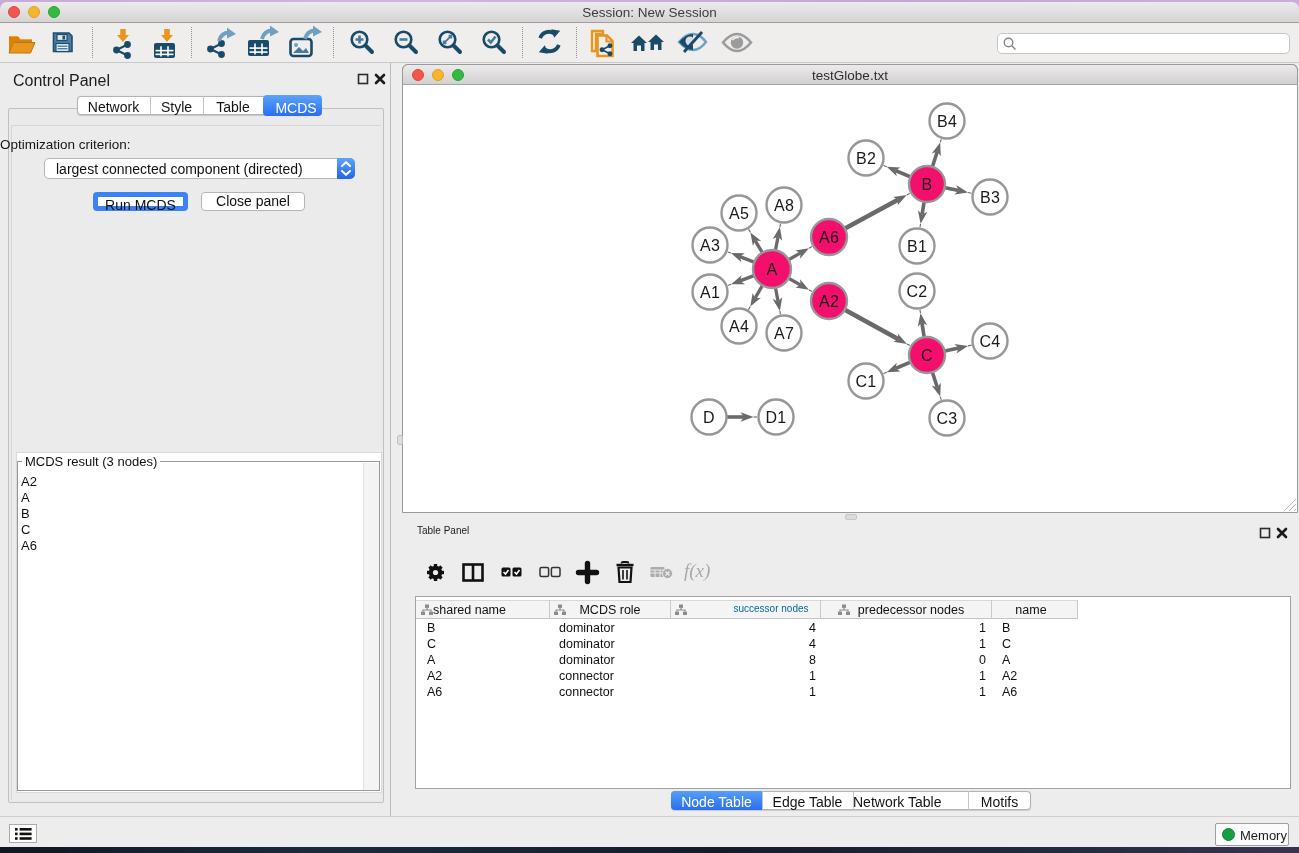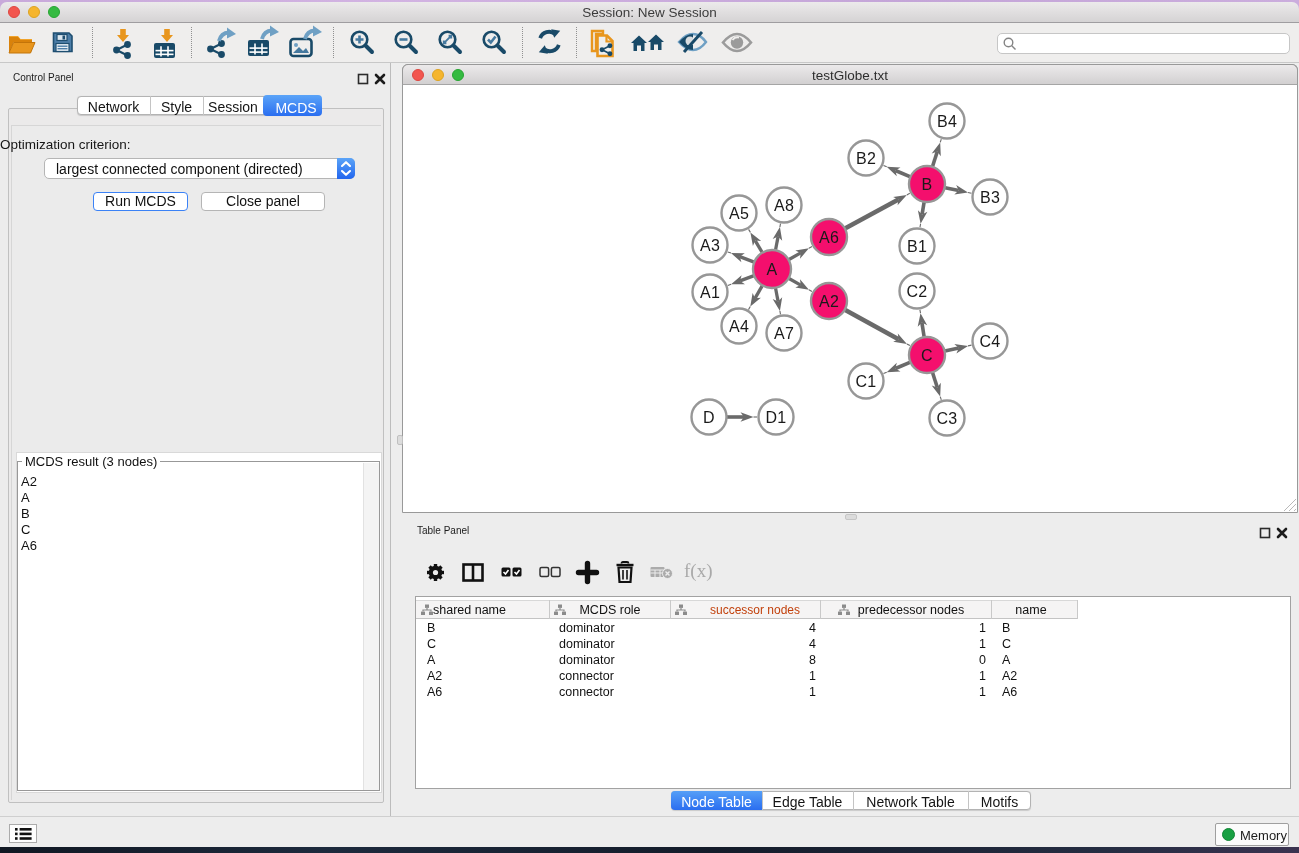--- a/index.html
+++ b/index.html
@@ -153,52 +153,52 @@
 <circle cx="15" cy="10.5" r="6.2" fill="#9b9b9b"></circle>
 <path d="M10.5 8 Q13 4.5 17 5.5" stroke="#efeeed" stroke-width="2" fill="none"></path>
 </svg>
 <div class="abs" style="left:997px;top:33px;width:293px;height:21px;background:#fff;border:1px solid #c6c6c6;border-radius:5px"></div>
 <svg class="abs" style="left:1003px;top:37px" width="14" height="14">
 <circle cx="5.5" cy="5.5" r="4.3" fill="none" stroke="#848484" stroke-width="1.4"></circle>
 <line x1="8.8" y1="8.8" x2="12.5" y2="12.5" stroke="#848484" stroke-width="1.4"></line>
   </svg>
 
 <div class="abs" style="left:0;top:63px;width:391px;height:753px;background:#ececec;border-right:1px solid #bcbcbc"></div>
-<div class="abs" style="left:13px;top:72px;font-size:10px;color:#1c1c1c">Control Panel</div>
+<div class="abs" style="left:13px;top:72px;font-size:16px;color:#1c1c1c">Control Panel</div>
 <svg class="abs" style="left:357px;top:73px" width="12" height="12">
     <rect x="1.5" y="1.5" width="9" height="9" fill="none" stroke="#2b2b2b" stroke-width="1.6"></rect>
   </svg>
 <svg class="abs" style="left:374px;top:73px" width="12" height="12">
     <path d="M2 2 L10 10 M10 2 L2 10" stroke="#1b1b1b" stroke-width="2.6" stroke-linecap="round"></path>
   </svg>
 
 <div class="abs" style="left:8px;top:108px;width:376px;height:695px;background:#ebeaea;border:1px solid #c0c0c0;border-radius:2px"></div>
 
 <div class="abs" style="left:77px;top:96px;width:244px;height:19px;background:#fff;border:1px solid #b3b3b3;border-radius:4px;box-shadow:0 0.5px 1px rgba(0,0,0,0.15)"></div>
 <div class="abs" style="left:150px;top:96px;width:1px;height:19px;background:#c4c4c4"></div>
 <div class="abs" style="left:203px;top:96px;width:1px;height:19px;background:#c4c4c4"></div>
 <div class="abs" style="left:263px;top:95px;width:59px;height:21px;background:linear-gradient(#5ba4f8,#2a6ef0);border-radius:4px"></div>
 <div class="abs" style="left:77px;top:99px;width:73px;text-align:center;font-size:14px;color:#141414">Network</div>
 <div class="abs" style="left:150px;top:99px;width:53px;text-align:center;font-size:14px;color:#141414">Style</div>
-<div class="abs" style="left:203px;top:99px;width:60px;text-align:center;font-size:14px;color:#141414">Session</div>
+<div class="abs" style="left:203px;top:99px;width:60px;text-align:center;font-size:14px;color:#141414">Table</div>
 <div class="abs" style="left:263px;top:99.5px;width:66px;text-align:center;font-size:14px;color:#fff">MCDS</div>
 
 <div class="abs" style="left:11px;top:125px;width:370px;height:675px;background:#ebebeb;border-top:1px solid #d6d6d6;border-left:1px solid #d6d6d6"></div>
 <div class="abs" style="left:0;top:137px;width:399px;font-size:13.5px;color:#161616">Optimization criterion:</div>
 
 <div class="abs" style="left:44px;top:158px;width:311px;height:21px;background:#fff;border:1px solid #b5b5b5;border-radius:5px"></div>
 <div class="abs" style="left:337px;top:158px;width:18px;height:21px;background:linear-gradient(#5ba4f8,#2165ee);border-radius:0 5px 5px 0"></div>
 <svg class="abs" style="left:339px;top:160px" width="14" height="17">
 <path d="M3 6 L7 2.2 L11 6" stroke="#fff" stroke-width="2.1" fill="none" stroke-linecap="round" stroke-linejoin="round"></path>
 <path d="M3 11 L7 14.8 L11 11" stroke="#fff" stroke-width="2.1" fill="none" stroke-linecap="round" stroke-linejoin="round"></path>
   </svg>
 <div class="abs" style="left:56px;top:161px;font-size:14px;color:#111">largest connected component (directed)</div>
 
-<div class="abs" style="left:93px;top:192px;width:95px;height:19px;background:#fff;border:1px solid #3b82f6;border-radius:4px;text-align:center;font-size:14px;color:#111;line-height:17px">Run MCDS</div>
-<div class="abs" style="left:201px;top:192px;width:124px;height:19px;background:#fff;border:1px solid #b5b5b5;border-radius:4px;text-align:center;font-size:14px;color:#111;line-height:17px">Close panel</div>
+<div class="abs" style="left:93px;top:192px;width:95px;height:19px;background:#fff;border:5px solid #3b82f6;border-radius:4px;text-align:center;font-size:14px;color:#111;line-height:17px">Run MCDS</div>
+<div class="abs" style="left:201px;top:192px;width:104px;height:19px;background:#fff;border:1px solid #b5b5b5;border-radius:4px;text-align:center;font-size:14px;color:#111;line-height:17px">Close panel</div>
 
 <div class="abs" style="left:16px;top:452px;width:366px;height:341px;background:#fff;border:1px solid #d9d9d9"></div>
 <div class="abs" style="left:17px;top:461px;width:363px;height:330px;border:1px solid #989898"></div>
 <div class="abs" style="left:22px;top:454px;background:#fff;padding:0 3px;font-size:13px;color:#111">MCDS result (3 nodes)</div>
 
 <div class="abs" style="left:363px;top:463px;width:16px;height:327px;background:#f4f4f4;border-left:1px solid #e2e2e2"></div>
 <div class="abs" style="left:21px;top:474px;font-size:13px;line-height:16px;color:#111">A2<br>A<br>B<br>C<br>A6</div>
 
 <div class="abs" style="left:402px;top:64px;width:896px;height:449px;background:#fff;border:1px solid #999;border-radius:6px 6px 0 0"></div>
 <div class="abs" style="left:402px;top:64px;width:896px;height:21px;background:linear-gradient(#eceaeb,#d2d0d1);border:1px solid #999;border-bottom:1px solid #a5a5a5;border-radius:6px 6px 0 0"></div>
@@ -363,21 +363,21 @@
   </svg>
 <svg class="abs" style="left:650px;top:566px" width="23" height="13">
 <rect x="0.5" y="1" width="14" height="10" rx="1" fill="#ababab"></rect>
 <line x1="0.5" y1="4" x2="14.5" y2="4" stroke="#ededed" stroke-width="1"></line>
 <line x1="0.5" y1="7" x2="14.5" y2="7" stroke="#ededed" stroke-width="1"></line>
 <line x1="5" y1="4" x2="5" y2="11" stroke="#ededed" stroke-width="1"></line>
 <line x1="10" y1="4" x2="10" y2="11" stroke="#ededed" stroke-width="1"></line>
 <circle cx="17.5" cy="7.5" r="5" fill="#ababab" stroke="#ededed" stroke-width="1"></circle>
 <path d="M15.5 5.5 L19.5 9.5 M19.5 5.5 L15.5 9.5" stroke="#ededed" stroke-width="1.4"></path>
   </svg>
-<div class="abs" style="left:684px;top:560px;font-family:'Liberation Serif',serif;font-size:19px;color:#a9a9a9">f(x)</div>
+<div class="abs" style="left:684px;top:560px;font-family:'Liberation Serif',serif;font-style:italic;font-size:19px;color:#a9a9a9">f(x)</div>
 
 <div class="abs" style="left:415px;top:596px;width:876px;height:193px;background:#fff;border:1px solid #a2a2a2"></div>
 <div class="abs" style="left:416px;top:600px;width:661px;height:19px;background:#f5f4f4;border-top:1px solid #d8d8d8;border-bottom:1px solid #c4c4c4"></div>
 <div class="abs" style="left:549px;top:600px;width:1px;height:19px;background:#c9c9c9"></div>
 <div class="abs" style="left:670px;top:600px;width:1px;height:19px;background:#c9c9c9"></div>
 <div class="abs" style="left:820px;top:600px;width:1px;height:19px;background:#c9c9c9"></div>
 <div class="abs" style="left:991px;top:600px;width:1px;height:19px;background:#c9c9c9"></div>
 <div class="abs" style="left:1077px;top:600px;width:1px;height:19px;background:#c9c9c9"></div>
 <svg class="abs" style="left:421px;top:604px" width="12" height="12">
     <g fill="#8b8b8b">
@@ -406,21 +406,21 @@
 <svg class="abs" style="left:838px;top:604px" width="12" height="12">
     <g fill="#8b8b8b">
       <rect x="4" y="0.5" width="4" height="3.4"></rect>
       <rect x="0" y="7.6" width="4" height="3.4"></rect>
       <rect x="8" y="7.6" width="4" height="3.4"></rect>
       <path d="M6 4 L6 6 M2 7.6 L2 6 L10 6 L10 7.6" stroke="#8b8b8b" stroke-width="1.2" fill="none"></path>
     </g>
   </svg>
 <div class="abs" style="left:433px;top:603px;width:100px;text-align:left;font-size:12.5px;color:#111">shared name</div>
 <div class="abs" style="left:560px;top:603px;width:100px;text-align:center;font-size:12.5px;color:#111">MCDS role</div>
-<div class="abs" style="left:690px;top:603px;width:130px;text-align:center;font-size:12px;color:#c2410c">successor nodes</div>
+<div class="abs" style="left:706px;top:603px;width:130px;text-align:center;font-size:10px;color:#0369a1">successor nodes</div>
 <div class="abs" style="left:842px;top:603px;width:138px;text-align:center;font-size:12.5px;color:#111">predecessor nodes</div>
 <div class="abs" style="left:991px;top:603px;width:80px;text-align:center;font-size:12.5px;color:#111">name</div>
 
 <div class="abs" style="left:427px;top:621px;font-size:12.5px;color:#111">B</div>
 <div class="abs" style="left:559px;top:621px;font-size:12.5px;color:#111">dominator</div>
 <div class="abs" style="left:700px;top:621px;width:116px;text-align:right;font-size:12.5px;color:#111">4</div>
 <div class="abs" style="left:870px;top:621px;width:116px;text-align:right;font-size:12.5px;color:#111">1</div>
 <div class="abs" style="left:1002px;top:621px;font-size:12.5px;color:#111">B</div>
 <div class="abs" style="left:427px;top:637px;font-size:12.5px;color:#111">C</div>
 <div class="abs" style="left:559px;top:637px;font-size:12.5px;color:#111">dominator</div>
@@ -443,21 +443,21 @@
 <div class="abs" style="left:870px;top:685px;width:116px;text-align:right;font-size:12.5px;color:#111">1</div>
 <div class="abs" style="left:1002px;top:685px;font-size:12.5px;color:#111">A6</div>
 
 <div class="abs" style="left:671px;top:791px;width:360px;height:19px;background:#fff;border:1px solid #b3b3b3;border-radius:4px;box-shadow:0 0.5px 1px rgba(0,0,0,0.15)"></div>
 <div class="abs" style="left:671px;top:791px;width:91px;height:19px;background:linear-gradient(#559ff7,#2a6ef0);border-radius:4px 0 0 4px"></div>
 <div class="abs" style="left:762px;top:791px;width:1px;height:19px;background:#c4c4c4"></div>
 <div class="abs" style="left:853px;top:791px;width:1px;height:19px;background:#c4c4c4"></div>
 <div class="abs" style="left:968px;top:791px;width:1px;height:19px;background:#c4c4c4"></div>
 <div class="abs" style="left:671px;top:794px;width:91px;text-align:center;font-size:14px;color:#fff">Node Table</div>
 <div class="abs" style="left:762px;top:794px;width:91px;text-align:center;font-size:14px;color:#141414">Edge Table</div>
-<div class="abs" style="left:853px;top:794px;width:115px;text-align:center;font-size:14px;color:#141414">Network Table</div>
+<div class="abs" style="left:853px;top:794px;width:115px;font-size:14px;color:#141414">Network Table</div>
 <div class="abs" style="left:968px;top:794px;width:63px;text-align:center;font-size:14px;color:#141414">Motifs</div>
 
 <div class="abs" style="left:0;top:816px;width:1299px;height:1px;background:#cfcfcf"></div>
 <div class="abs" style="left:9px;top:824px;width:28px;height:19px;background:#fdfdfd;border:1px solid #ababab"></div>
 <svg class="abs" style="left:15px;top:828px" width="17" height="12">
 <g fill="#111">
       <rect x="0" y="0" width="2.6" height="2.6"></rect>
       <rect x="0" y="4.6" width="2.6" height="2.6"></rect>
       <rect x="0" y="9.2" width="2.6" height="2.6"></rect>
 <rect x="4.6" y="0" width="12" height="2.6"></rect>

